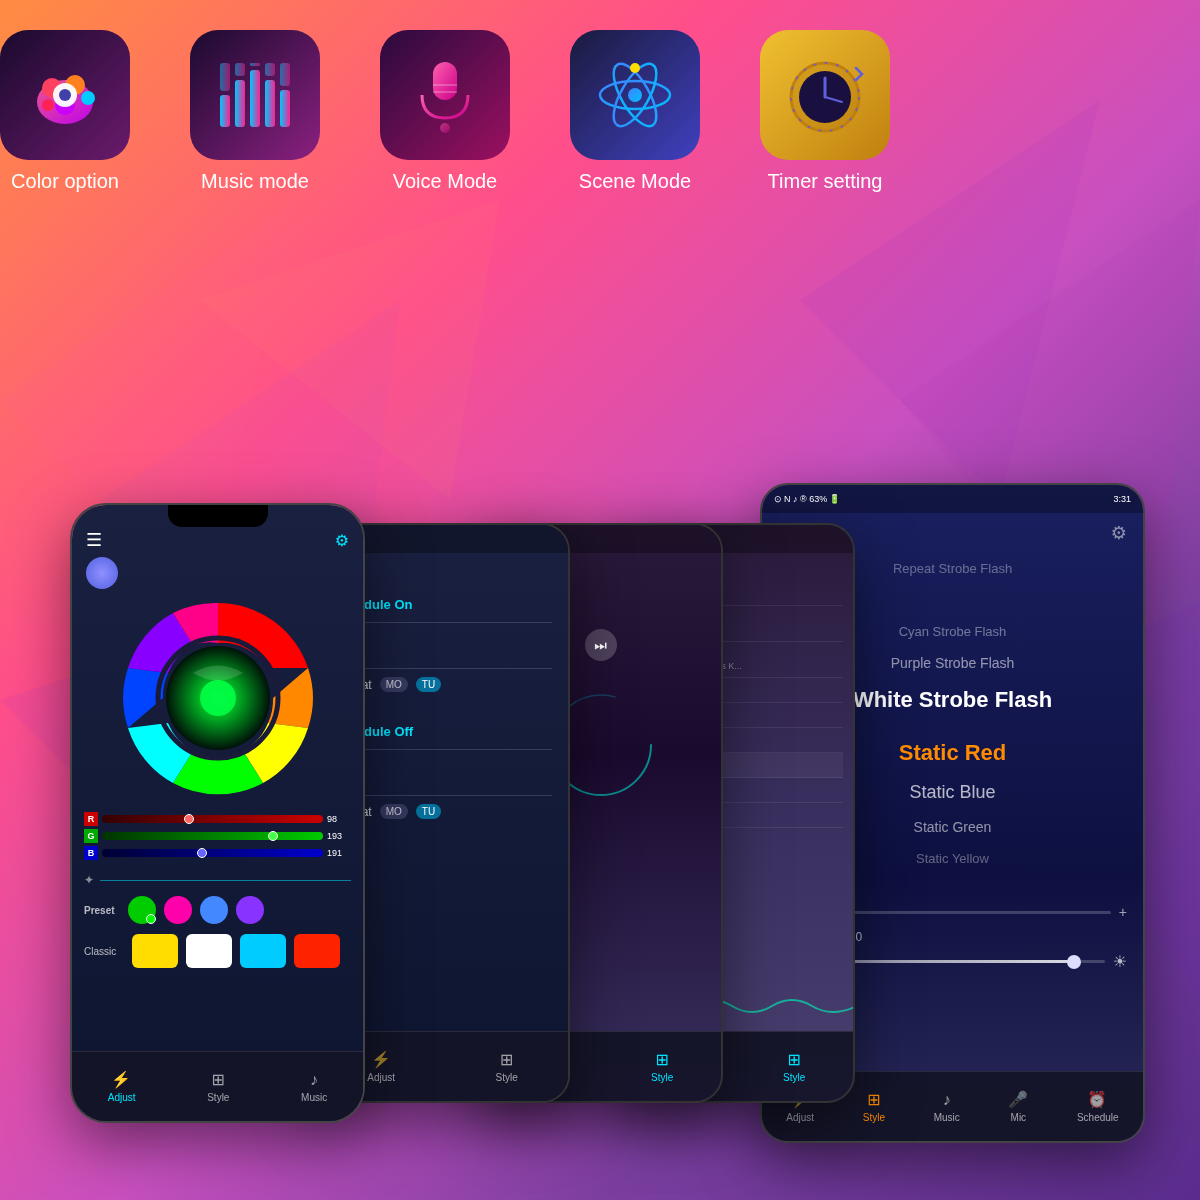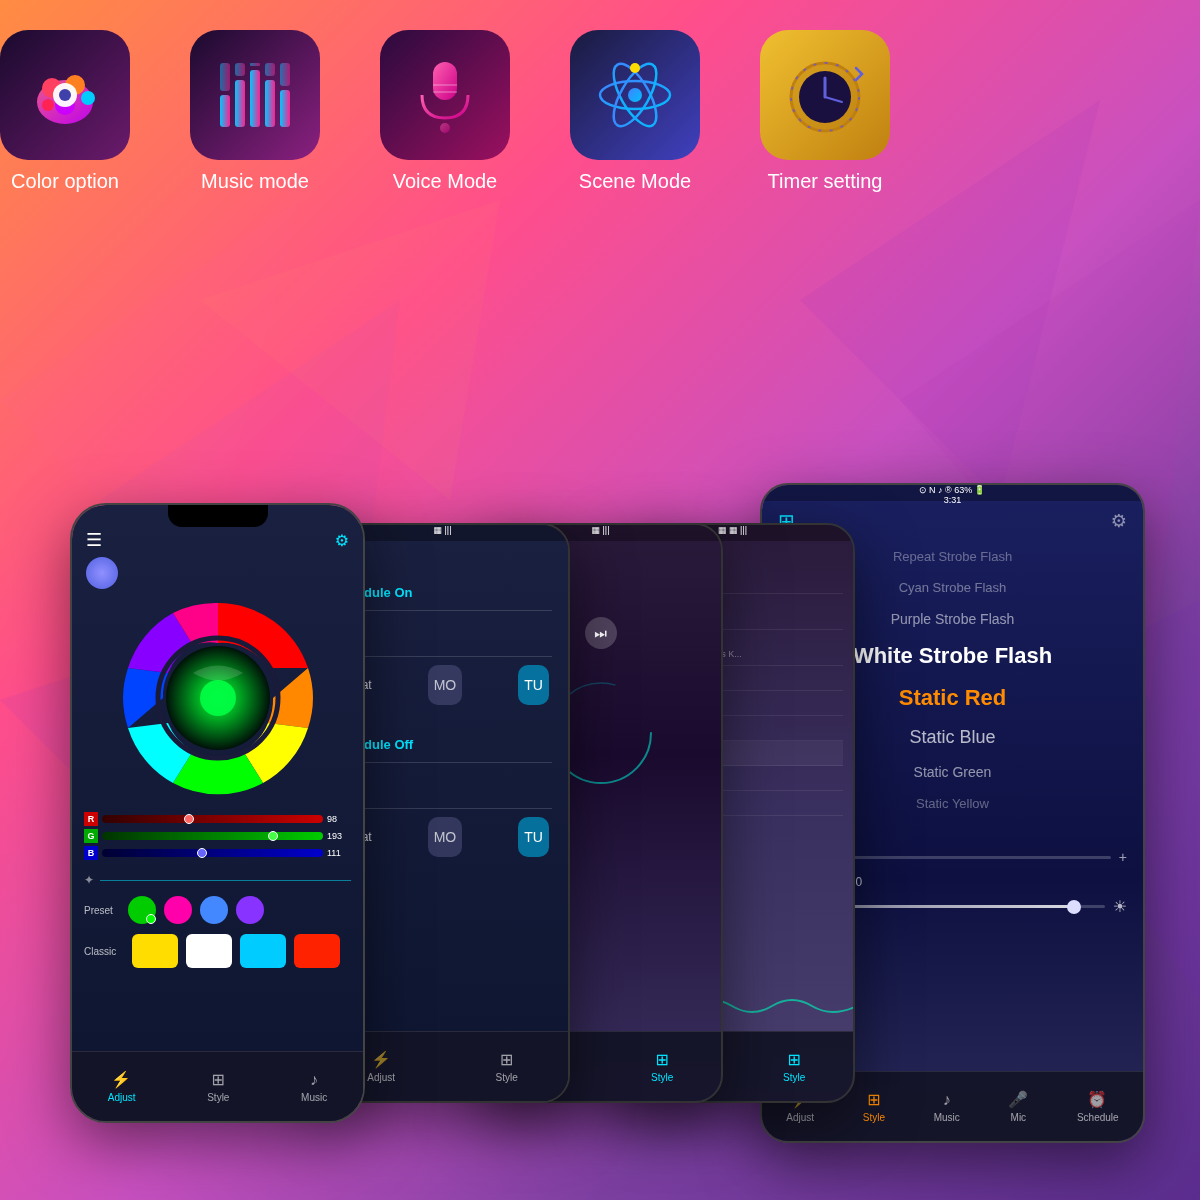--- a/index.html
+++ b/index.html
@@ -139,29 +139,28 @@
       height: 660px;
       left: 760px;
       top: 270px;
       z-index: 1;
       border-radius: 28px;
       border: 2px solid #444;
     }
 
     
     .status-bar {
-      height: 16px;
+      height: 28px;
       background: rgba(0,0,0,0.3);
       display: flex;
       align-items: center;
       justify-content: space-between;
       padding: 0 12px;
       font-size: 9px;
       color: white;
-      flex-direction: column;
     }
 
     
     .nav-bar {
       position: absolute;
       bottom: 0;
       left: 0;
       right: 0;
       height: 70px;
       background: rgba(20,20,40,0.95);
@@ -247,20 +246,21 @@
       flex: 1;
       height: 1px;
       background: rgba(0,229,255,0.5);
     }
 
     .preset-row {
       display: flex;
       align-items: center;
       padding: 5px 12px;
       gap: 8px;
+      font-weight: bold;
     }
 
     .preset-label {
       font-size: 10px;
       color: rgba(255,255,255,0.7);
       width: 36px;
     }
 
     .preset-dot {
       width: 28px;
@@ -361,24 +361,23 @@
     }
 
     .repeat-label {
       color: rgba(255,255,255,0.8);
       font-size: 12px;
     }
 
     .day-badge {
       background: rgba(100,100,150,0.4);
       color: rgba(255,255,255,0.7);
-      padding: 12px 6px;
+      padding: 2px 6px;
       border-radius: 10px;
-      font-size: 14px;
-      margin-left: 48px;
+      font-size: 10px;
     }
 
     .day-badge-active {
       background: rgba(0,150,200,0.7);
       color: white;
     }
 
     
     .music-screen {
       background: linear-gradient(180deg, #2a1a3a 0%, #1a0a2e 40%, #3a3060 100%);
@@ -437,20 +436,21 @@
     .style-item.active {
       color: white;
       font-size: 22px;
       font-weight: 600;
     }
 
     .style-item.orange {
       color: #ff8c00;
       font-size: 22px;
       font-weight: 600;
+      margin-top: 11px;
     }
 
     .style-item.medium {
       color: rgba(255,255,255,0.7);
       font-size: 18px;
     }
 
     .speed-row {
       padding: 8px 20px 4px;
       font-size: 12px;
@@ -666,21 +666,21 @@
         <span>3:31</span>
       </div>
 
       <div style="display:flex; justify-content:space-between; align-items:center; padding: 8px 16px;">
         <div style="font-size:20px; color:#00e5ff;">⊞</div>
         <div style="font-size:18px; color:rgba(255,255,255,0.5);">⚙</div>
       </div>
 
       <div>
         <div class="style-item" style="color:rgba(255,255,255,0.35); font-size:13px;">Repeat Strobe Flash</div>
-        <div class="style-item" style="color:rgba(255,255,255,0.4); font-size:13px;">Cyan Strobe Flash</div>
+        <div class="style-item" style="color:rgba(255,255,255,0.4); font-size:13px;margin-top:32px;">Cyan Strobe Flash</div>
         <div class="style-item" style="color:rgba(255,255,255,0.55); font-size:14px;">Purple Strobe Flash</div>
         <div class="style-item active">White Strobe Flash</div>
         <div class="style-item orange">Static Red</div>
         <div class="style-item medium">Static Blue</div>
         <div class="style-item" style="color:rgba(255,255,255,0.55); font-size:14px;">Static Green</div>
         <div class="style-item" style="color:rgba(255,255,255,0.35); font-size:13px;">Static Yellow</div>
       </div>
 
       <div class="speed-row">
         <span>Speed:0</span>
@@ -949,21 +949,21 @@
           <div class="rgb-bar g-bar" style="position:relative;">
             <div style="position:absolute;left:75%;top:-1px;width:10px;height:10px;border-radius:50%;background:#44ff44;border:1px solid white;"></div>
           </div>
           <div class="rgb-value">193</div>
         </div>
         <div class="rgb-row">
           <div class="rgb-label b-label">B</div>
           <div class="rgb-bar b-bar" style="position:relative;">
             <div style="position:absolute;left:43%;top:-1px;width:10px;height:10px;border-radius:50%;background:#6666ff;border:1px solid white;"></div>
           </div>
-          <div class="rgb-value">111</div>
+          <div class="rgb-value">191</div>
         </div>
       </div>
 
       <div class="brightness-row">
         <span class="star-icon">✦</span>
         <div class="brightness-bar"></div>
       </div>
 
       <div class="preset-row">
         <span class="preset-label">Preset</span>

